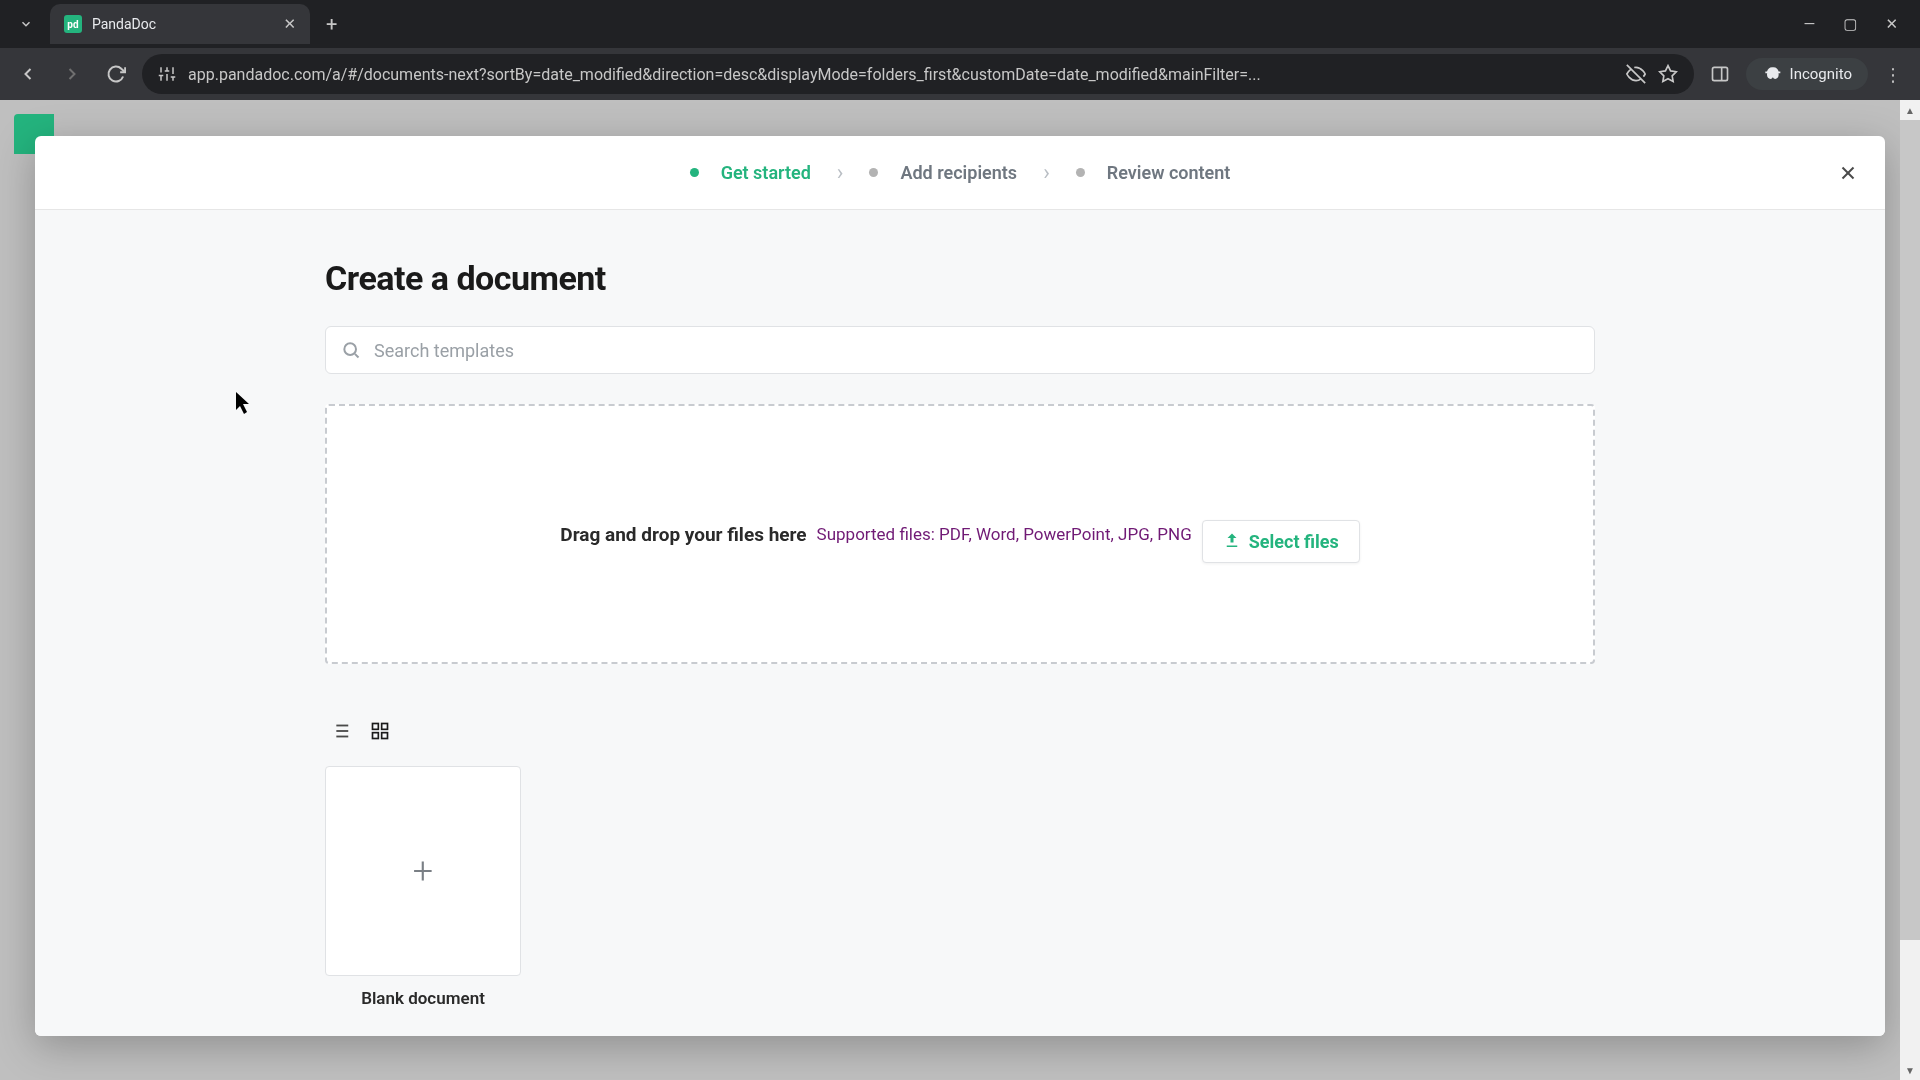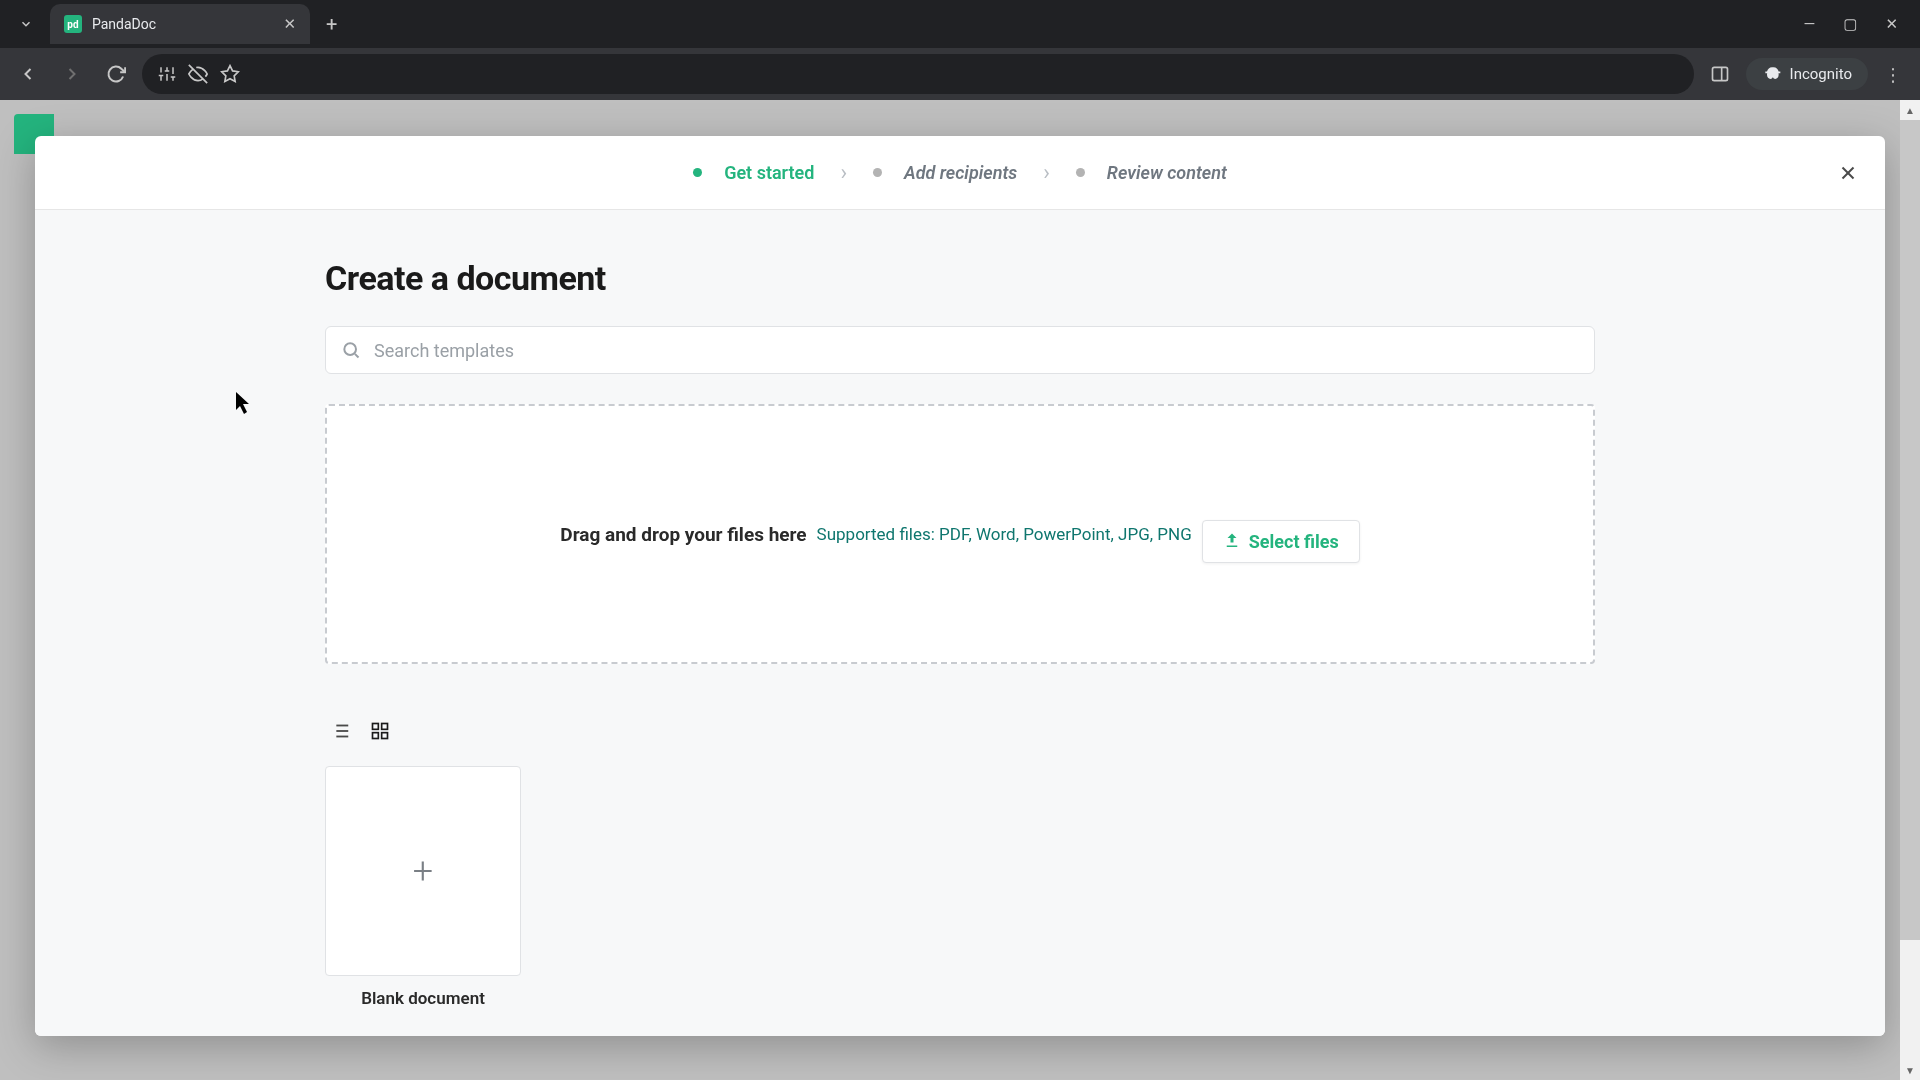--- a/index.html
+++ b/index.html
@@ -31,36 +31,36 @@
 .page-bg-corner { position: absolute; top: 14px; left: 14px; width: 40px; height: 40px; background: #24b47e; border-radius: 4px 0 0 0; }
 .modal-backdrop { position: absolute; inset: 0; display: flex; align-items: flex-start; justify-content: center; padding-top: 36px; }
 .modal { width: 1850px; height: 900px; background: #fff; border-radius: 6px; box-shadow: 0 10px 40px rgba(0,0,0,0.25); display: flex; flex-direction: column; overflow: hidden; }
 
 .modal-header { position: relative; height: 74px; border-bottom: 1px solid #e6e6e6; display: flex; align-items: center; justify-content: center; }
 .stepper { display: flex; align-items: center; gap: 26px; }
 .step { display: flex; align-items: center; gap: 22px; font-size: 18px; font-weight: 600; }
 .step .dot { width: 9px; height: 9px; border-radius: 50%; background: #b3b3b3; }
 .step.active { color: #24b47e; }
 .step.active .dot { background: #24b47e; }
-.step.inactive { color: #6f7780; font-style: italic; }
+.step.inactive { color: #6f7780; }
 .step-sep { color: #b9bec4; font-size: 22px; }
 .close-modal { position: absolute; right: 22px; top: 22px; width: 30px; height: 30px; display: flex; align-items: center; justify-content: center; cursor: pointer; color: #4a4a4a; }
 
 .modal-body { flex: 1; overflow: auto; background: #f7f8f9; padding: 48px 0 40px; }
 .content { width: 1270px; margin: 0 auto; }
 h1.page-title { font-size: 34px; font-weight: 700; color: #1a1a1a; margin-bottom: 28px; letter-spacing: -0.5px; }
 
 .search-wrap { position: relative; margin-bottom: 30px; }
 .search-wrap svg { position: absolute; left: 16px; top: 50%; transform: translateY(-50%); }
 .search-input { width: 100%; height: 48px; border: 1px solid #e0e2e5; border-radius: 6px; padding: 0 16px 0 48px; font-size: 18px; background: #fff; color: #333; }
 .search-input::placeholder { color: #9aa0a6; }
 
 .dropzone { border: 2px dashed #c8cbd0; border-radius: 4px; background: #fff; height: 260px; display: flex; flex-direction: row; align-items: center; justify-content: center; gap: 10px; margin-bottom: 52px; }
 .dz-title { font-size: 19px; font-weight: 700; color: #2a2a2a; }
-.dz-sub { font-size: 17px; color: #0f766e; }
+.dz-sub { font-size: 17px; color: #701a75; }
 .select-files { margin-top: 14px; display: flex; align-items: center; gap: 8px; background: #fff; border: 1px solid #e0e2e5; border-radius: 4px; padding: 10px 20px; font-size: 18px; font-weight: 700; color: #24b47e; cursor: pointer; box-shadow: 0 1px 3px rgba(0,0,0,0.06); }
 
 .template-row-head { display: flex; align-items: center; justify-content: space-between; margin-bottom: 20px; }
 .template-head-text { font-size: 19px; font-weight: 700; color: #2a2a2a; }
 .view-toggles { display: flex; gap: 10px; }
 .view-btn { width: 30px; height: 30px; display: flex; align-items: center; justify-content: center; cursor: pointer; color: #4a4a4a; border-radius: 4px; }
 .view-btn.active { color: #1a1a1a; }
 
 .templates-grid { display: flex; gap: 24px; }
 .template-card { width: 196px; }
@@ -121,20 +121,21 @@
             <line x1="4" y1="10" x2="4" y2="3"></line>
             <line x1="12" y1="21" x2="12" y2="12"></line>
             <line x1="12" y1="8" x2="12" y2="3"></line>
             <line x1="20" y1="21" x2="20" y2="16"></line>
             <line x1="20" y1="12" x2="20" y2="3"></line>
             <line x1="1" y1="14" x2="7" y2="14"></line>
             <line x1="9" y1="8" x2="15" y2="8"></line>
             <line x1="17" y1="16" x2="23" y2="16"></line>
           </svg>
       </span>
+      <span class="url-text">app.pandadoc.com/a/#/documents-next?sortBy=date_modified&amp;direction=desc&amp;displayMode=folders_first&amp;customDate=date_modified&amp;mainFilter=...</span>
       <span class="addr-icon">
         <svg width="20" height="20" viewBox="0 0 24 24" fill="none" stroke="currentColor" stroke-width="2">
             <path d="M17.94 17.94A10.07 10.07 0 0 1 12 20c-7 0-11-8-11-8a18.45 18.45 0 0 1 5.06-5.94"></path>
             <line x1="1" y1="1" x2="23" y2="23"></line>
             <path d="M9.9 4.24A9.12 9.12 0 0 1 12 4c7 0 11 8 11 8a18.5 18.5 0 0 1-2.16 3.19"></path>
           </svg>
       </span>
       <span class="addr-icon">
         <svg width="20" height="20" viewBox="0 0 24 24" fill="none" stroke="currentColor" stroke-width="2">
             <polygon points="12 2 15.09 8.26 22 9.27 17 14.14 18.18 21.02 12 17.77 5.82 21.02 7 14.14 2 9.27 8.91 8.26 12 2"></polygon>

